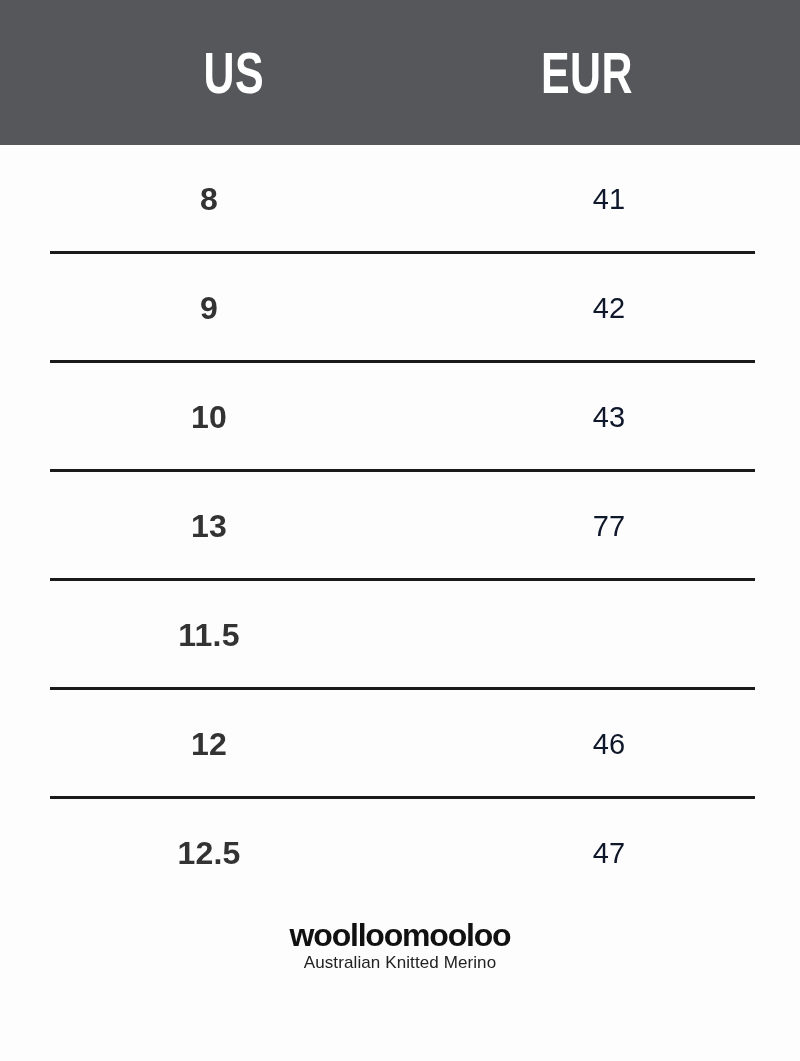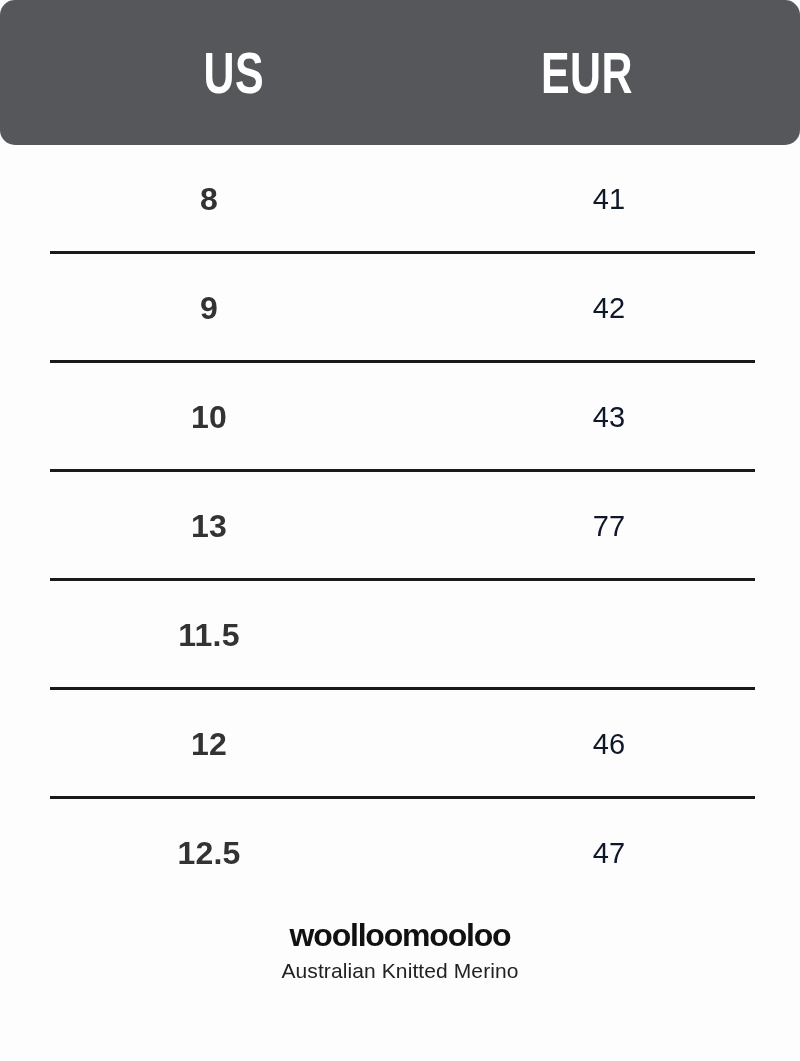--- a/index.html
+++ b/index.html
@@ -20,21 +20,20 @@
   }
 
   
   .chart-header {
     position: absolute;
     top: 0;
     left: 0;
     width: 800px;
     height: 145px;
     background: #56575b;
-    border-radius: 15px;
   }
 
   .chart-header .col {
     position: absolute;
     top: 0;
     height: 145px;
     display: flex;
     align-items: center;
     justify-content: center;
   }
@@ -116,22 +115,22 @@
   .brand-name {
     font-size: 32px;
     font-weight: bold;
     color: #111111;
     letter-spacing: -1.2px;
     line-height: 1.08;
     white-space: nowrap;
   }
 
   .brand-tagline {
-    margin-top: 6px;
-    font-size: 21px;
+    margin-top: 0;
+    font-size: 17px;
     font-weight: normal;
     color: #222222;
     letter-spacing: 0.1px;
     white-space: nowrap;
   }
 </style>
 </head>
 <body>
 
 <div class="size-chart">

